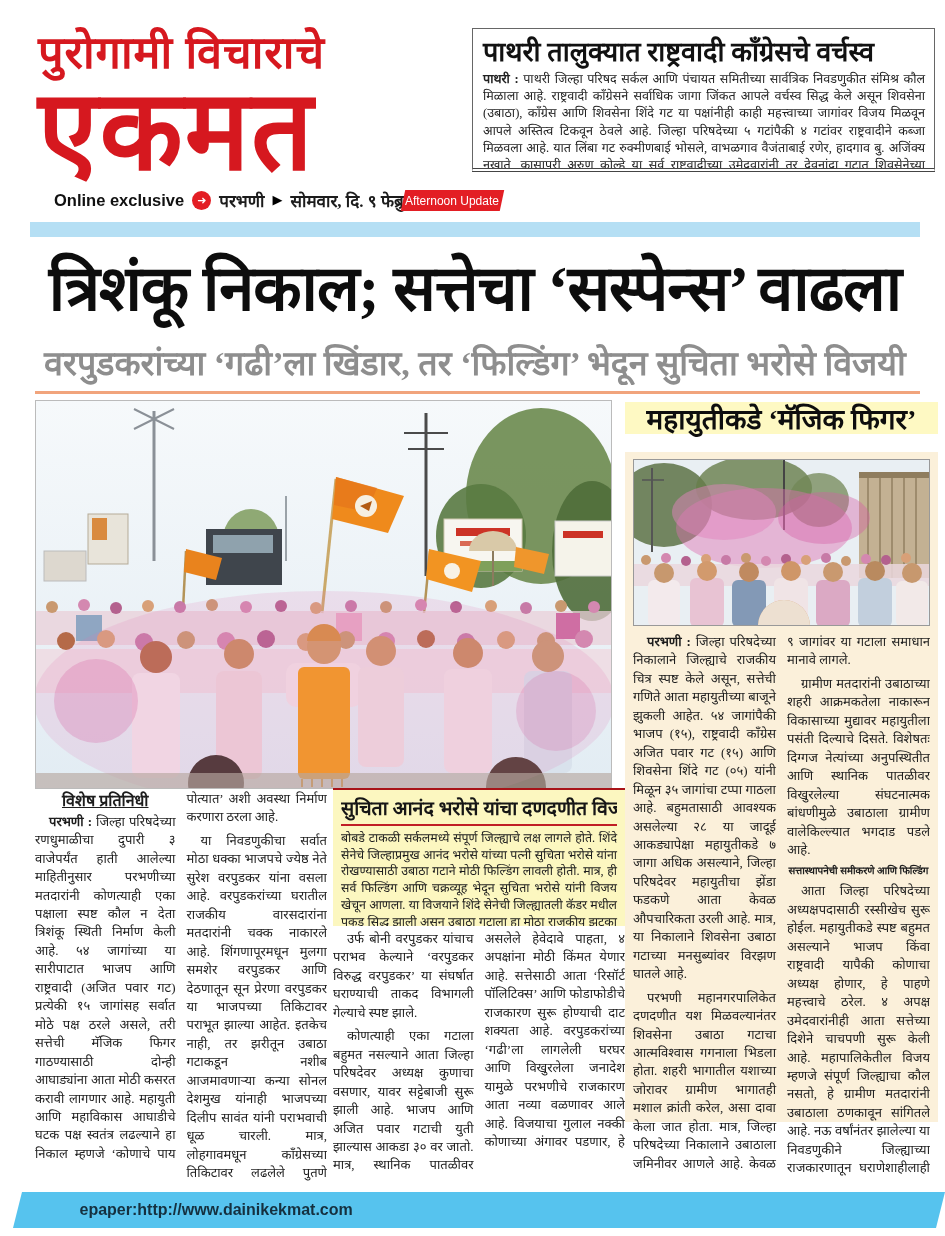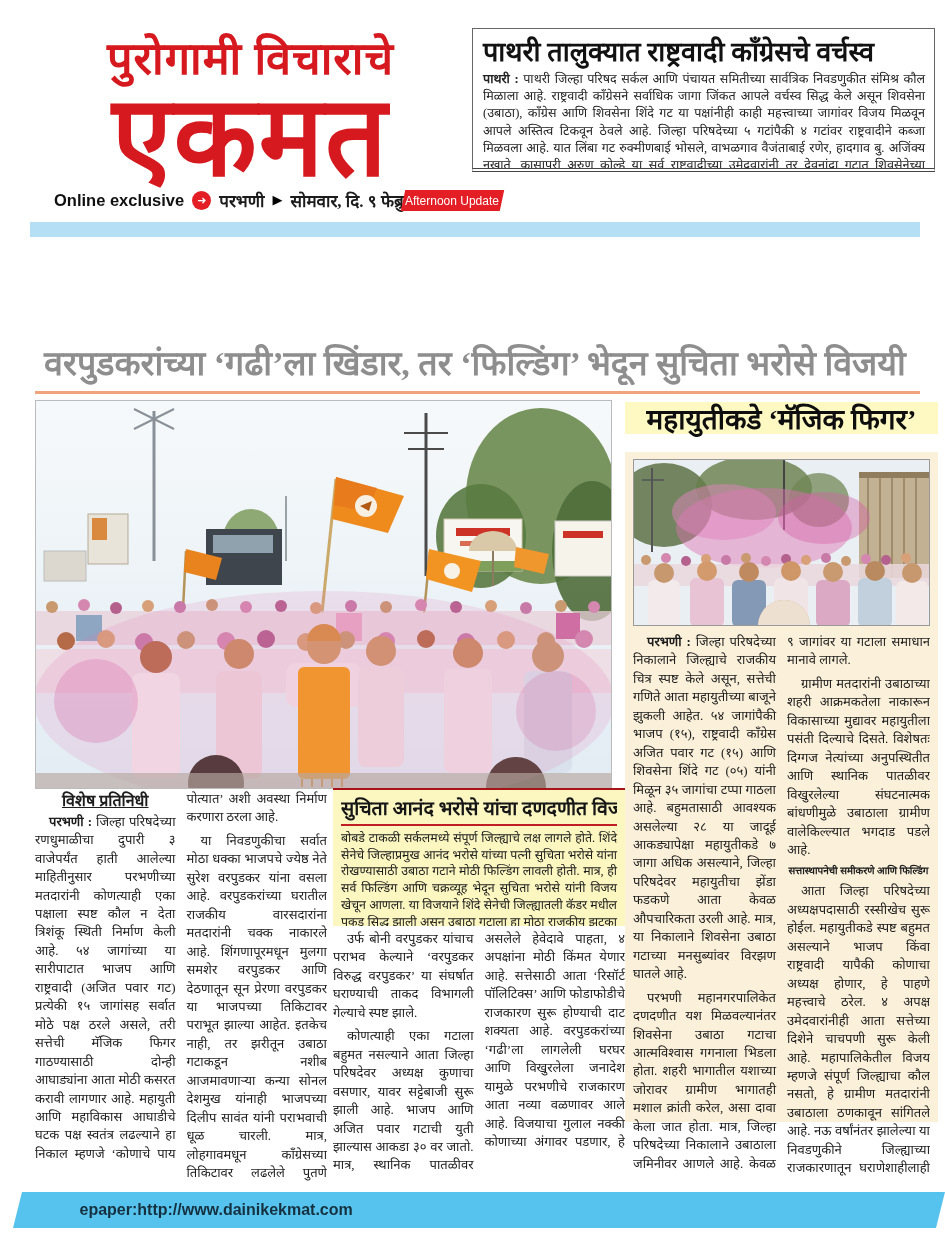--- a/index.html
+++ b/index.html
@@ -3,21 +3,21 @@
 <meta charset="utf-8">
 <style>
   * { box-sizing: border-box; margin: 0; padding: 0; }
   html,body { background:#fff; }
   .page{
     position:relative; width:945px; height:1236px; margin:0 auto;
     background:#fff; overflow:hidden;
     font-family:"Liberation Serif", serif; color:#1c1c1c;
   }
   
-  .masthead{ position:absolute; left:38px; top:36px; width:425px; text-align:center; }
+  .masthead{ position:absolute; left:38px; top:30px; width:425px; }
   .masthead .tagline{
     font-size:45px; font-weight:900; color:#d6181f; letter-spacing:1px; line-height:1.05;
   }
   .masthead .title{
     font-size:108px; font-weight:900; color:#d6181f; line-height:1.02; letter-spacing:2px;
     transform:scaleY(1.04);
   }
   
   .top-article{
     position:absolute; left:472px; top:28px; width:463px; height:144px;
@@ -134,20 +134,21 @@
     <span class="circ">➜</span>
     <span class="ed">परभणी</span>
     <span class="play">▶</span>
     <span class="dt">सोमवार, दि. ९ फेब्रुवारी २०२६</span>
   </div>
   <div class="afternoon">
     <span>Afternoon Update</span>
   </div>
 
   <div class="bluebar"></div>
+  <h1 class="mainhead">त्रिशंकू निकाल; सत्तेचा ‘सस्पेन्स’ वाढला</h1>
   <h3 class="subhead">वरपुडकरांच्या ‘गढी’ला खिंडार, तर ‘फिल्डिंग’ भेदून सुचिता भरोसे विजयी</h3>
   <div class="orangeline"></div>
 
   <div class="mainphoto">
     <svg viewBox="0 0 577 389" width="577" height="389" preserveAspectRatio="none" aria-hidden="true">
       <defs>
         <linearGradient id="sky" x1="0" y1="0" x2="0" y2="1">
           <stop offset="0" stop-color="#f6f9fb"></stop>
             <stop offset="1" stop-color="#e2ecf3"></stop>
         </linearGradient>

